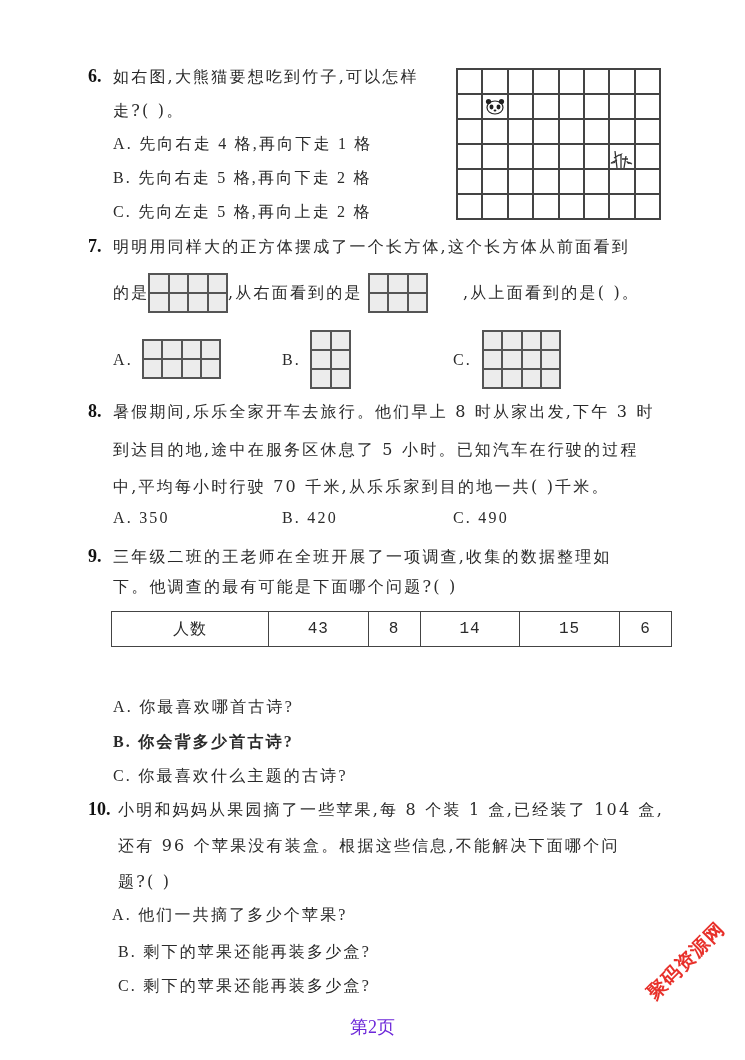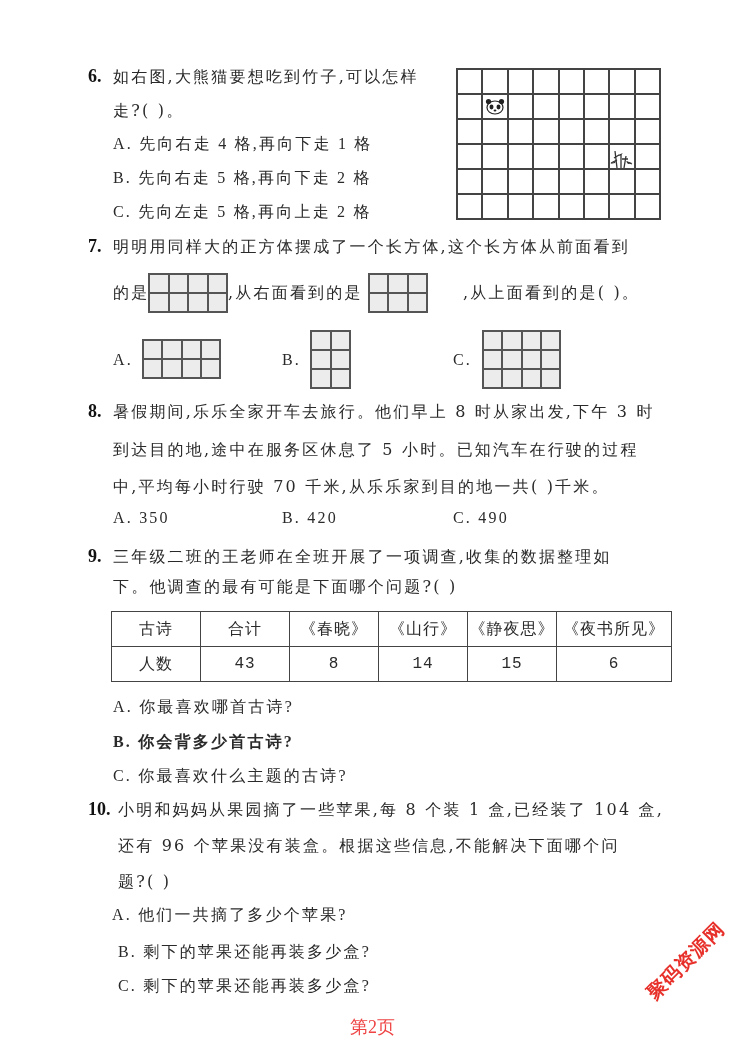--- a/index.html
+++ b/index.html
@@ -11,21 +11,21 @@
   .line { position: absolute; font-size: 16px; line-height: 20px; white-space: nowrap; letter-spacing: 2.2px; color: #2a2a2a; }
   .qnum { font-family: "Liberation Serif", serif; font-weight: bold; font-size: 18px; letter-spacing: 0; color: #111; }
   .opt { font-family: "Liberation Serif", serif; }
   .cubes { position: absolute; display: grid; border: 1.5px solid #555; background: #ececec; }
   .cubes div { border: 0.75px solid #555; box-sizing: border-box; background: #ececec; }
   .map { position: absolute; left: 456px; top: 68px; width: 205px; height: 152px; display: grid; grid-template-columns: repeat(8, 1fr); grid-template-rows: repeat(6, 1fr); border: 1.5px solid #444; box-sizing: border-box; }
   .map div { border: 0.75px solid #444; position: relative; }
   .data-table { position: absolute; left: 111px; top: 611px; width: 561px; border-collapse: collapse; border: 1.5px solid #444; font-size: 16px; }
   .data-table td { border: 1px solid #444; text-align: center; height: 34px; padding: 0; color: #2a2a2a; letter-spacing: 1px; }
   .data-table td.num { font-family: Liberation Mono, monospace; }
-  .footer { position: absolute; left: 0; width: 745px; top: 1015px; text-align: center; font-size: 18px; color: #ef4444; font-family: "Liberation Serif", serif; }
+  .footer { position: absolute; left: 0; width: 745px; top: 1015px; text-align: center; font-size: 18px; color: #6d28d9; font-family: "Liberation Serif", serif; }
   .watermark { position: absolute; left: 636px; top: 948px; font-size: 19px; font-weight: bold; color: #e8302a; transform: rotate(-45deg); transform-origin: center; white-space: nowrap; font-family: "DejaVu Sans", sans-serif; letter-spacing: 1px; }
 </style>
 </head>
 <body>
 
 <div>
   <span class="line qnum" style="left:88px;top:66px;">6.</span>
   <span class="line" style="left:113px;top:67px;">如右图,大熊猫要想吃到竹子,可以怎样</span>
   <span class="line" style="left:113px;top:101px;">走?(      )。</span>
   <span class="line opt" style="left:113px;top:134px;">A. 先向右走 4 格,再向下走 1 格</span>
@@ -178,28 +178,20 @@
   <span class="line opt" style="left:453px;top:508px;">C. 490</span>
 </div>
 
 <div>
   <span class="line qnum" style="left:88px;top:546px;">9.</span>
   <span class="line" style="left:113px;top:547px;">三年级二班的王老师在全班开展了一项调查,收集的数据整理如</span>
   <span class="line" style="left:113px;top:577px;">下。他调查的最有可能是下面哪个问题?(      )</span>
 
   <table class="data-table">
     <tbody>
-        <tr>
-      <td style="width:88px;">古诗</td>
-      <td style="width:88px;">合计</td>
-      <td style="width:88px;">《春晓》</td>
-      <td style="width:88px;">《山行》</td>
-      <td style="width:88px;">《静夜思》</td>
-      <td>《夜书所见》</td>
-    </tr>
     <tr>
       <td>人数</td>
       <td class="num">43</td>
       <td class="num">8</td>
       <td class="num">14</td>
       <td class="num">15</td>
       <td class="num">6</td>
     </tr>
   </tbody>
     </table>

